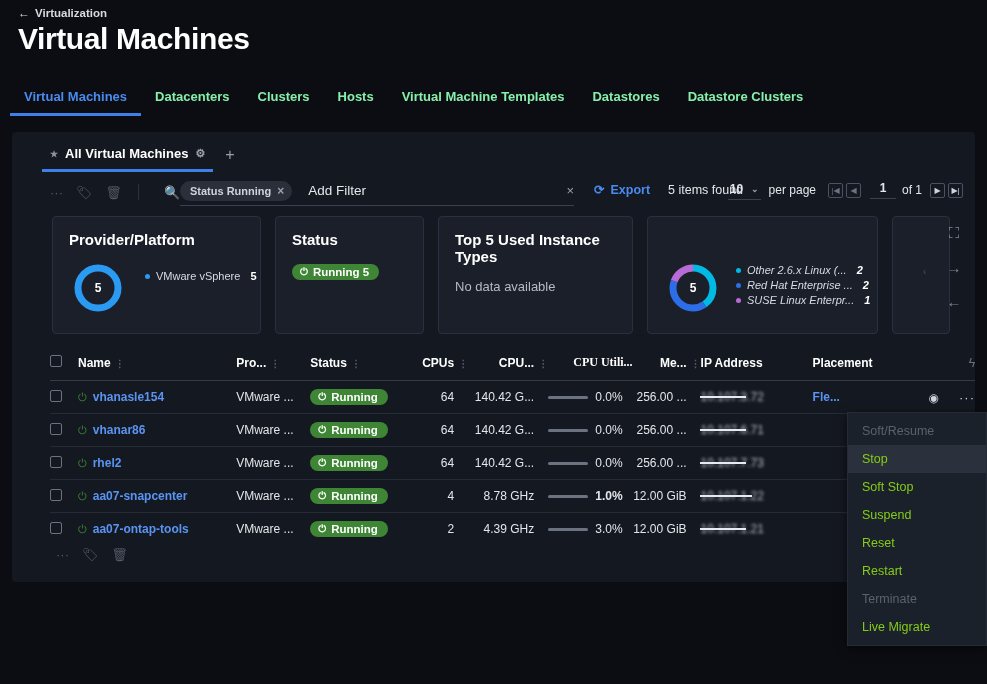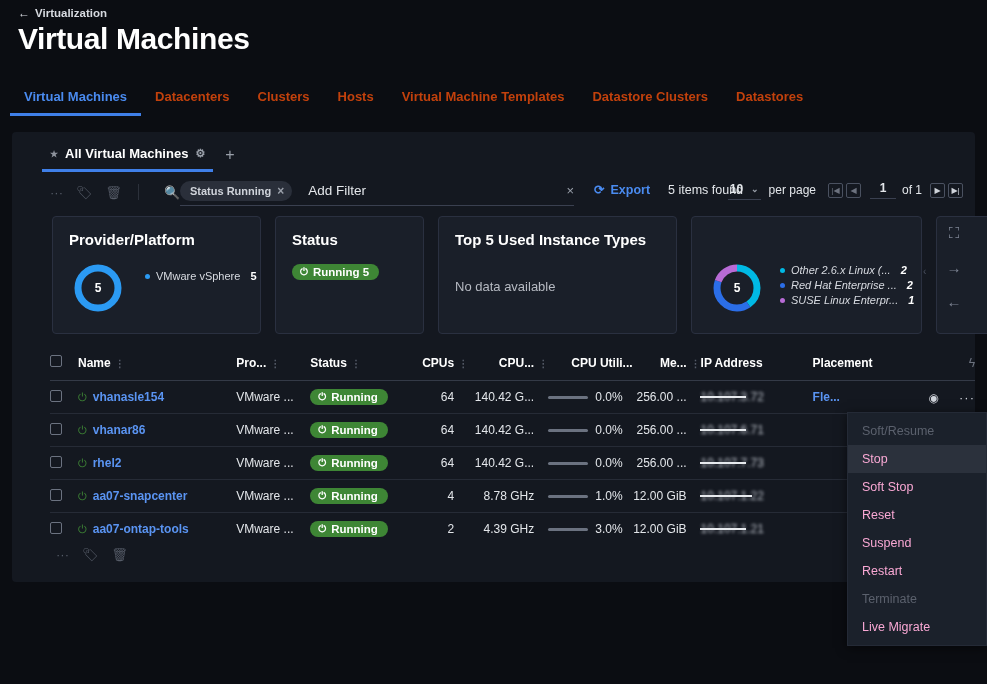--- a/index.html
+++ b/index.html
@@ -25,21 +25,21 @@
   }
 
   
   .toptabs {
     position: absolute; left: 10px; top: 86px; right: 0;
     display: flex; align-items: flex-end; gap: 0px;
     height: 30px;
   }
   .toptab {
     padding: 4px 14px 9px 14px;
-    font-size: 13px; font-weight: 700; color: #c2410c;
+    font-size: 13px; font-weight: 700; color: #86efac;
     white-space: nowrap; cursor: pointer;
     border-bottom: 3px solid transparent;
   }
   .toptab.active { color: #4a8bf0; border-bottom-color: #3f7fe8; }
 
   
   .panel {
     position: absolute; left: 12px; top: 132px;
     width: 963px; height: 450px;
     background: #141820;
@@ -123,21 +123,21 @@
     position: absolute; left: 40px; top: 84px;
     display: flex; gap: 14px;
   }
   .card {
     background: #1a1f29; border: 1px solid #2a3040; border-radius: 4px;
     height: 118px; padding: 14px 16px; position: relative;
   }
   .card h3 { font-size: 15px; font-weight: 700; color: #ffffff; }
   .card.provider { width: 209px; }
   .card.status { width: 149px; }
-  .card.instance { width: 239px; }
+  .card.instance { width: 195px; }
   .card.os { width: 231px; }
   .card.extra { width: 58px; }
 
   .donutwrap { position: absolute; left: 18px; top: 44px; }
   .legend { position: absolute; top: 0; font-size: 11px; }
   .legend-row { display: flex; align-items: center; gap: 6px; line-height: 15px; white-space: nowrap; }
   .dot { width: 5px; height: 5px; border-radius: 50%; flex: 0 0 auto; }
   .lg-label { color: #d7dae0; }
   .lg-val { color: #ffffff; font-weight: 700; margin-left: 4px; }
 
@@ -196,21 +196,21 @@
 
   
   .ctxmenu {
     position: absolute; left: 847px; top: 412px;
     width: 140px; background: #1b212b;
     border: 1px solid #242a36;
     box-shadow: 0 2px 10px rgba(0,0,0,.55);
     padding: 4px 0; z-index: 40;
   }
   .ctxitem {
-    padding: 7px 0 7px 14px; font-size: 12.5px; color: #f9a8d4; cursor: pointer;
+    padding: 7px 0 7px 14px; font-size: 12.5px; color: #84cc16; cursor: pointer;
   }
   .ctxitem.disabled { color: #5b616d; cursor: default; }
   .ctxitem.hl { background: #2b313c; }
 </style>
 </head>
 <body>
 
 <div class="page">
 
   <div class="breadcrumb">
@@ -218,22 +218,22 @@
     <span>Virtualization</span>
   </div>
   <div class="page-title">Virtual Machines</div>
 
   <div class="toptabs" id="toptabs">
       <div class="toptab active">Virtual Machines</div>
       <div class="toptab">Datacenters</div>
       <div class="toptab">Clusters</div>
       <div class="toptab">Hosts</div>
       <div class="toptab">Virtual Machine Templates</div>
+      <div class="toptab">Datastores</div>
       <div class="toptab">Datastore Clusters</div>
-      <div class="toptab">Datastores</div>
     </div>
 
   <div class="panel">
 
     <div class="savedtabs">
       <div class="savedtab">
         <span class="star">★</span>
         <span>All Virtual Machines</span>
         <span class="gear">⚙</span>
       </div>
@@ -356,21 +356,21 @@
 
     <table class="vm">
       <thead>
           <tr id="thead-row">
             <th style="width: 28px;"><span class="chk"></span></th>
             <th><span>Name</span><span class="th-grip">⋮</span></th>
             <th style="width: 74px;"><span>Pro...</span><span class="th-grip">⋮</span></th>
             <th style="width: 102px;"><span>Status</span><span class="th-grip">⋮</span></th>
             <th style="width: 56px; text-align: right;"><span>CPUs</span><span class="th-grip">⋮</span></th>
             <th style="width: 80px; text-align: right;"><span>CPU...</span><span class="th-grip">⋮</span></th>
-            <th style="width: 82px; text-align: right;"><span>CPU Utili...</span></th>
+            <th style="width: 82px; text-align: right; font-family: Liberation Serif, serif;"><span>CPU Utili...</span></th>
             <th style="width: 68px; text-align: right;"><span>Me...</span><span class="th-grip">⋮</span></th>
             <th style="width: 112px;"><span>IP Address</span></th>
             <th style="width: 96px;"><span>Placement</span></th>
             <th style="text-align: right;"><span style="color:#6c727e;font-weight:400;">ϟ</span></th>
           </tr>
         </thead>
       <tbody id="tbody">
           <tr class="row">
             <td><span class="chk"></span></td>
             <td><span class="pw">⏻</span><span class="vmname">vhanasle154</span></td>
@@ -422,21 +422,21 @@
           <tr class="row">
             <td><span class="chk"></span></td>
             <td><span class="pw">⏻</span><span class="vmname">aa07-snapcenter</span></td>
             <td>VMware ...</td>
             <td><span class="badge-green">
                 <span class="ic">⏻</span>
                 <span>Running</span>
               </span></td>
             <td style="text-align: right; padding-right: 14px;">4</td>
             <td style="text-align: right; padding-right: 14px;">8.78 GHz</td>
-            <td style="text-align: center; padding-right: 10px;"><span class="bar"></span><span>1.0%</span></td>
+            <td style="text-align: center; padding-right: 10px; font-weight: bold;"><span class="bar"></span><span>1.0%</span></td>
             <td style="text-align: right; padding-right: 14px;">12.00 GiB</td>
             <td><span class="redacted"><span class="blur">10.107.1.22</span><span class="strike" style="width: 52.8px;"></span></span></td>
             <td></td>
             <td style="text-align: right;"></td>
           </tr>
           <tr class="row">
             <td><span class="chk"></span></td>
             <td><span class="pw">⏻</span><span class="vmname">aa07-ontap-tools</span></td>
             <td>VMware ...</td>
             <td><span class="badge-green">
@@ -458,19 +458,19 @@
       <span>···</span>
       <span>🏷</span>
       <span>🗑</span>
     </div>
   </div>
 
   <div class="ctxmenu" id="ctxmenu">
       <div class="ctxitem disabled">Soft/Resume</div>
       <div class="ctxitem hl">Stop</div>
       <div class="ctxitem">Soft Stop</div>
+      <div class="ctxitem">Suspend</div>
       <div class="ctxitem">Reset</div>
-      <div class="ctxitem">Suspend</div>
       <div class="ctxitem">Restart</div>
       <div class="ctxitem disabled">Terminate</div>
       <div class="ctxitem">Live Migrate</div>
     </div>
 </div>
 
 </body></html>

